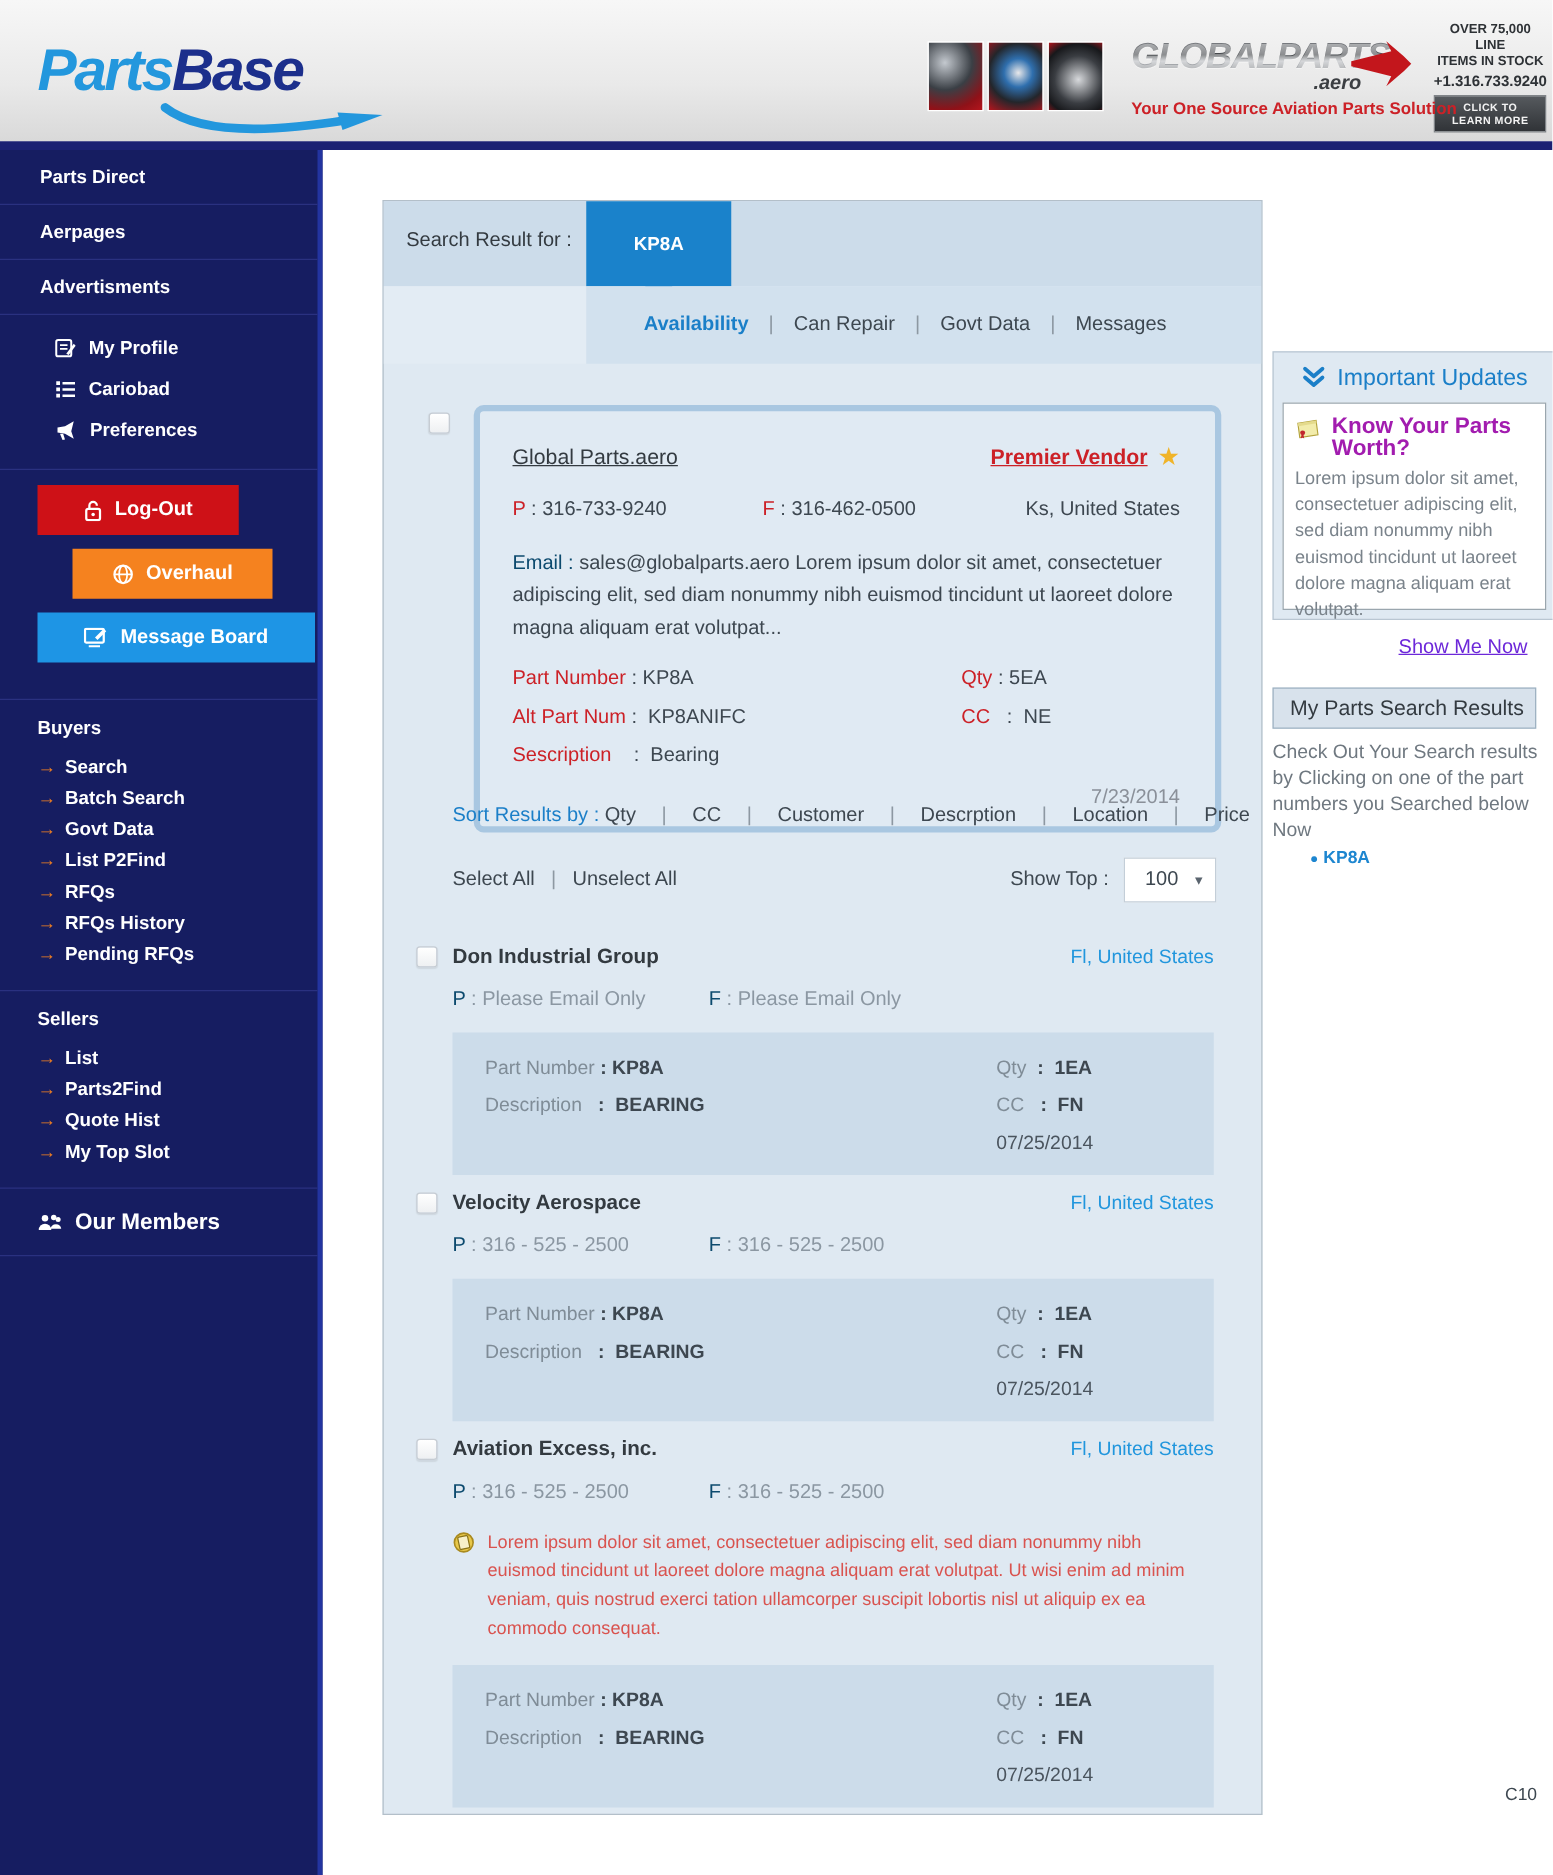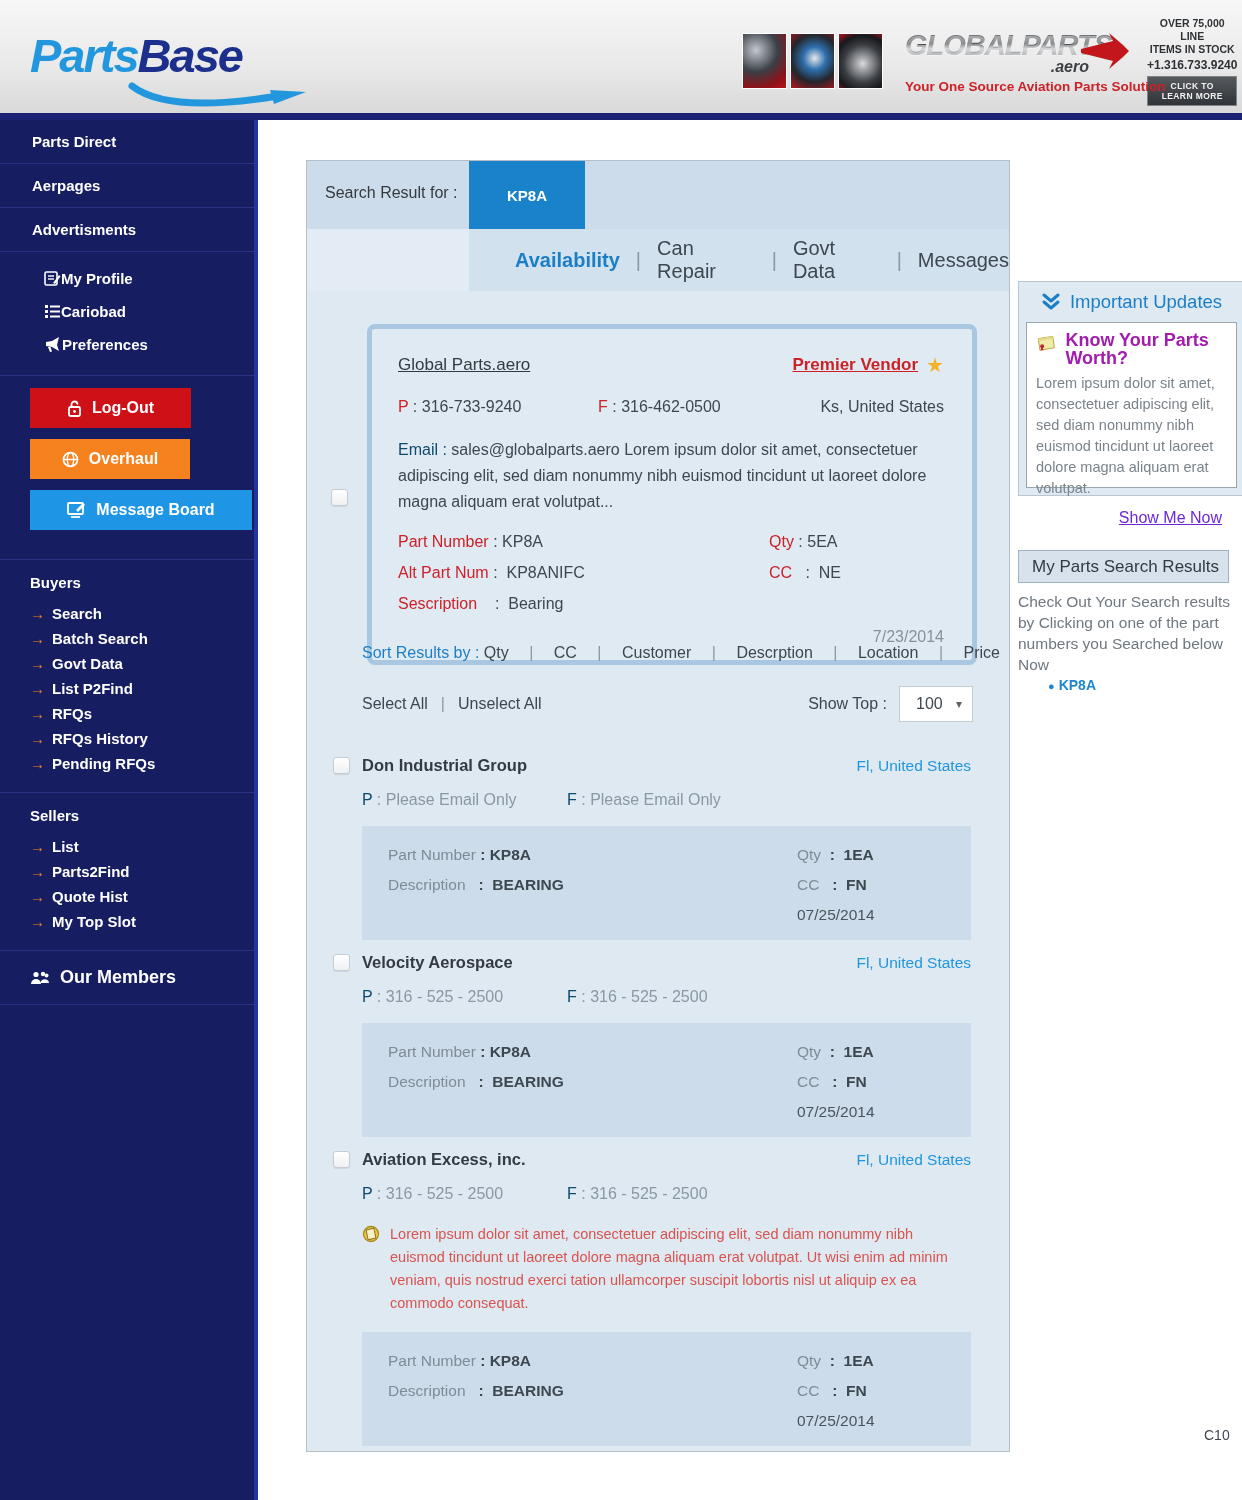--- a/index.html
+++ b/index.html
@@ -46,29 +46,29 @@
     padding:4px 8px; border:1px solid #808488; cursor:pointer;
   }
   
   .sidebar {
     position:absolute; left:0; top:120px; width:258px; height:1380px;
     background:#161d61; border-right:4px solid #2334a0; color:#fff;
   }
   .side-sec { border-bottom:1px solid #2a3180; }
   .side-top-item { padding:13px 0 13px 32px; font-size:15px; font-weight:bold; cursor:pointer; }
   .side-profile { padding:10px 0 14px 0; }
-  .side-prof-item { display:flex; align-items:center; padding:8px 0 8px 44px; font-size:15px; font-weight:bold; cursor:pointer; }
+  .side-prof-item { display:flex; align-items:center; gap:10px; padding:8px 0 8px 44px; font-size:15px; font-weight:bold; cursor:pointer; }
   .side-prof-item svg { flex:0 0 auto; }
   .side-buttons { padding:12px 0 18px 30px; }
   .side-btn {
     display:flex; align-items:center; justify-content:center; gap:10px;
     color:#fff; font-size:16px; font-weight:bold; height:40px; margin-bottom:11px; cursor:pointer;
   }
   .btn-logout { width:161px; background:#ce1117; }
-  .btn-overhaul { width:160px; background:#f5821f; }
+  .btn-overhaul { width:160px; background:#f5821f;margin-left:28px; }
   .btn-msg { width:222px; background:#1e95e5; }
   .side-list { padding:14px 0 16px 30px; }
   .side-list-title { font-size:15px; font-weight:bold; margin-bottom:10px; }
   .side-link { display:flex; align-items:center; gap:7px; padding:4px 0; font-size:15px; font-weight:bold; cursor:pointer; }
   .side-arrow { color:#f5821f; font-size:15px; }
   .side-members { display:flex; align-items:center; gap:10px; padding:16px 0 16px 30px; font-size:18px; font-weight:bold; cursor:pointer; }
   
   .main-box {
     position:absolute; left:306px; top:160px; width:704px; height:1292px;
     background:#dfe9f2; border:1px solid #b3bfc9;
@@ -78,28 +78,28 @@
   .part-tab {
     position:absolute; left:162px; top:0; width:116px; height:68px; background:#1a82cb;
     color:#fff; font-size:15px; font-weight:bold; display:flex; align-items:center; justify-content:center; cursor:pointer;
   }
   .part-tab-pointer {
     position:absolute; left:209px; top:68px; width:0; height:0;
     border-left:11px solid transparent; border-right:11px solid transparent; border-top:12px solid #1a82cb;
   }
   .subtab-strip {
     position:absolute; left:162px; top:68px; right:0; height:62px; background:#d2e1ee;
-    display:flex; align-items:center; padding-left:46px; font-size:20px; color:#3d4750;
+    display:flex; align-items:center; padding-left:46px; font-size:16px; color:#3d4750;
   }
   .subtab { cursor:pointer; }
   .subtab.active { color:#1a7fc8; font-weight:bold; }
   .subtab-sep { color:#8d98a2; margin:0 16px; }
   .mb-left-light { position:absolute; left:0; top:68px; width:162px; height:62px; background:#e3ecf4; }
   
-  .premier-row { position:absolute; left:24px; top:163px; right:32px; display:flex; align-items:center; }
+  .premier-row { position:absolute; left:36px; top:163px; right:32px; display:flex; align-items:flex-start; }
   .checkbox {
     width:17px; height:17px; border:1px solid #c6ccd3; border-radius:3px;
     background:linear-gradient(#ffffff,#eef0f2); box-shadow:0 1px 1px rgba(0,0,0,.08); cursor:pointer; flex:0 0 auto;
   }
   .premier-card {
     margin-left:19px; flex:1; border:5px solid #a9c7e1; border-radius:8px;
     background:#e0eaf3; padding:24px 28px 14px 26px;
   }
   .pc-row1 { display:flex; justify-content:space-between; align-items:center; }
   .pc-vendor { font-size:17px; color:#333a40; text-decoration:underline; cursor:pointer; }

